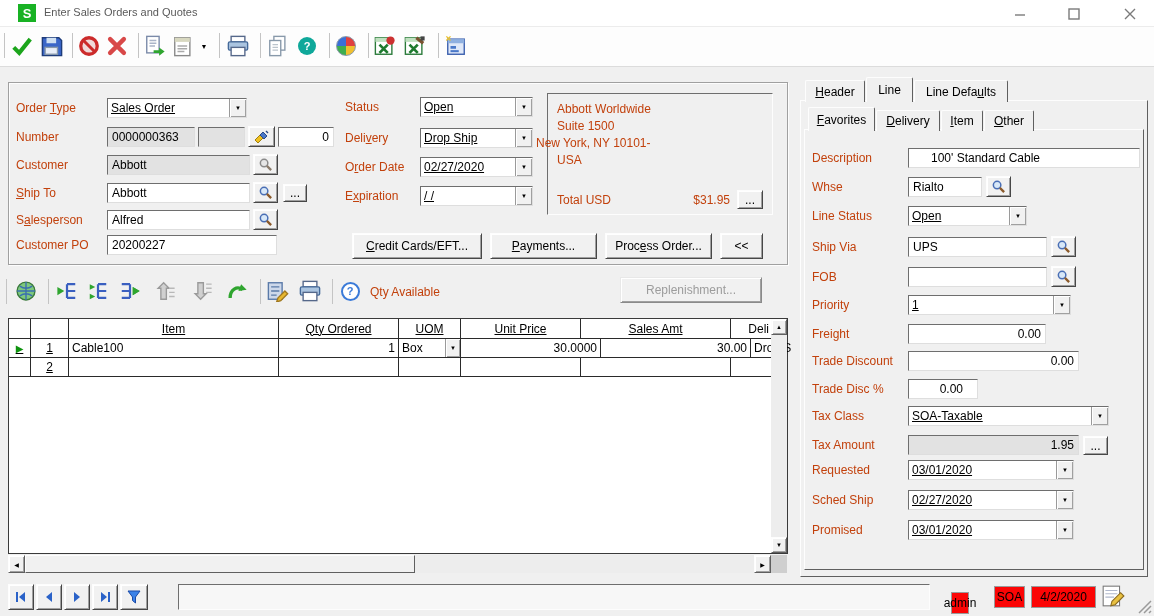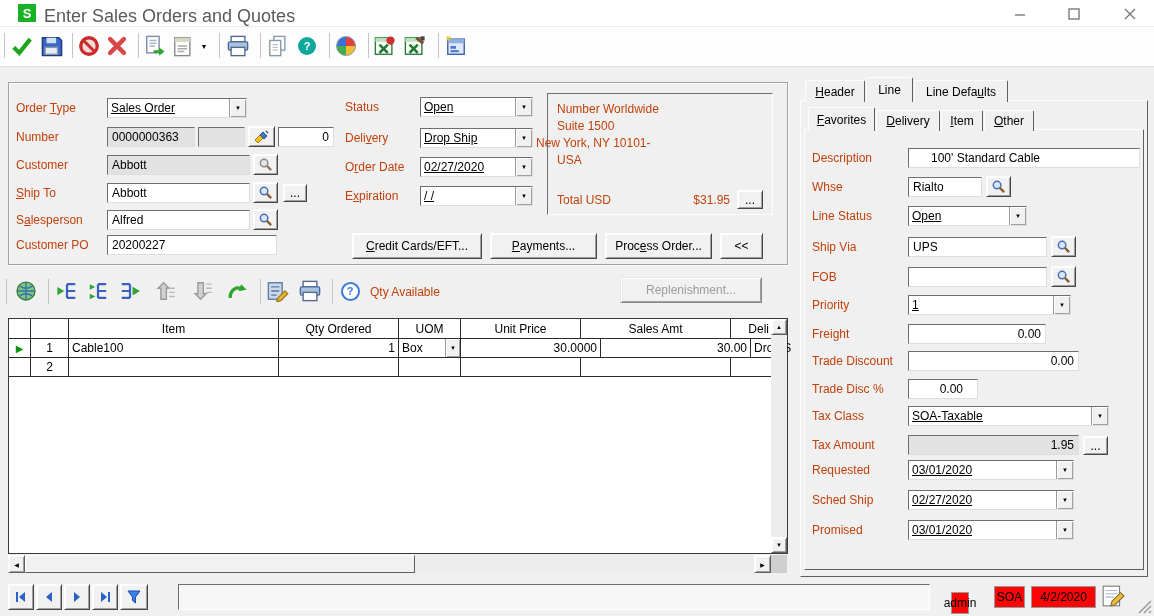--- a/index.html
+++ b/index.html
@@ -21,35 +21,35 @@
   .etchbox{position:absolute;border:1px solid #a0a0a0;box-shadow:inset 1px 1px 0 #fdfdfd,1px 1px 0 #fdfdfd;box-sizing:border-box;}
   .sunken{position:absolute;border:1px solid;border-color:#6e6e6e #fdfdfd #fdfdfd #6e6e6e;box-sizing:border-box;}
   .icon{position:absolute;width:24px;height:24px;display:flex;align-items:center;justify-content:center;}
   .icon svg{display:block;}
   .tsep{position:absolute;width:1px;height:25px;background:#c4c4c4;}
   .circ{border-radius:50%;color:#fff;font-weight:bold;font-size:11px;width:18px;height:18px;display:flex;align-items:center;justify-content:center;}
   .gridbox{position:absolute;left:8px;top:318px;width:780px;height:236px;background:#fff;border:1px solid #3a3a3a;box-sizing:border-box;}
   .grow{display:flex;border-bottom:1px solid var(--grid_line,#2a2a2a);height:19px;box-sizing:border-box;background:#fff;}
   .grow.head{height:20px;}
   .gc{border-right:1px solid var(--grid_line,#2a2a2a);box-sizing:border-box;font-size:12px;padding:0 3px;white-space:nowrap;overflow:hidden;display:flex;align-items:center;color:#000;flex:none;}
-  .gc.center{justify-content:center;}
+  .gc.center{justify-content:center;text-decoration:underline;}
   .gc.right{justify-content:flex-end;}
   .sbtn{position:absolute;background:#f1f1f1;border:1px solid;border-color:#fdfdfd #5f5f5f #5f5f5f #fdfdfd;box-shadow:inset 1px 1px 0 #fff,inset -1px -1px 0 #a0a0a0;display:flex;align-items:center;justify-content:center;font-size:6px;box-sizing:border-box;color:#000;}
   .thumb{position:absolute;background:#f1f1f1;border:1px solid;border-color:#fdfdfd #5f5f5f #5f5f5f #fdfdfd;box-sizing:border-box;}
   .badge{position:absolute;height:22px;background:var(--badge_red,#fb0505);border:1px solid #9a9a9a;color:#000;font-size:12px;display:flex;align-items:center;justify-content:center;box-sizing:border-box;padding:0 4px;}
   u{text-decoration:underline;}
 </style>
 </head>
 <body>
 
 <div id="app">
 
   <div class="abs" style="left:0;top:0;width:1154px;height:26px;background:#fff;border-bottom:1px solid #ececec;"></div>
   <div class="abs" style="left:18px;top:4px;width:18px;height:18px;background:var(--logo_green);color:#fff;font-weight:bold;font-size:13px;display:flex;align-items:center;justify-content:center;">S</div>
-  <div class="lbl" style="left:44px;top:6px;font-size:18px;color:var(--title_text);">Enter Sales Orders and Quotes</div>
+  <div class="lbl" style="left:44px;top:6px;font-size:11px;color:var(--title_text);">Enter Sales Orders and Quotes</div>
   <div class="icon" style="left:1008px;top:2px;">
       <svg width="16" height="16">
         <path d="M3 9h10" stroke="#7a7a7a" stroke-width="1.4"></path>
       </svg>
     </div>
   <div class="icon" style="left:1062px;top:2px;">
       <svg width="16" height="16">
         <rect x="3" y="3" width="10" height="10" fill="none" stroke="#7a7a7a" stroke-width="1.4"></rect>
       </svg>
     </div>
@@ -221,21 +221,21 @@
     <span class="ct">02/27/2020</span>
     <span class="ddb">▼</span>
   </div>
   <div class="lbl" style="left:345px;top:189px;">E<u>x</u>piration</div>
   <div class="combo" style="left:420px;top:186px;width:113px;">
     <span class="ct">/ /</span>
     <span class="ddb">▼</span>
   </div>
 
   <div class="sunken" style="left:547px;top:93px;width:226px;height:122px;background:#f0f0f0;"></div>
-  <div class="lbl" style="left:557px;top:102px;">Number Worldwide</div>
+  <div class="lbl" style="left:557px;top:102px;">Abbott Worldwide</div>
   <div class="lbl" style="left:557px;top:119px;">Suite 1500</div>
   <div class="lbl" style="left:536px;top:136px;">New York, NY  10101-</div>
   <div class="lbl" style="left:557px;top:153px;">USA</div>
   <div class="lbl" style="left:557px;top:193px;">Total USD</div>
   <div class="lbl" style="left:640px;top:193px;width:90px;text-align:right;">$31.95</div>
   <button class="btn" style="left:737px;top:190px;width:26px;height:19px;">...</button>
 
   <button class="btn" style="left:352px;top:233px;width:130px;height:26px;"><u>C</u>redit Cards/EFT...</button>
   <button class="btn" style="left:490px;top:233px;width:107px;height:26px;"><u>P</u>ayments...</button>
   <button class="btn" style="left:605px;top:233px;width:107px;height:26px;">Proc<u>e</u>ss Order...</button>

